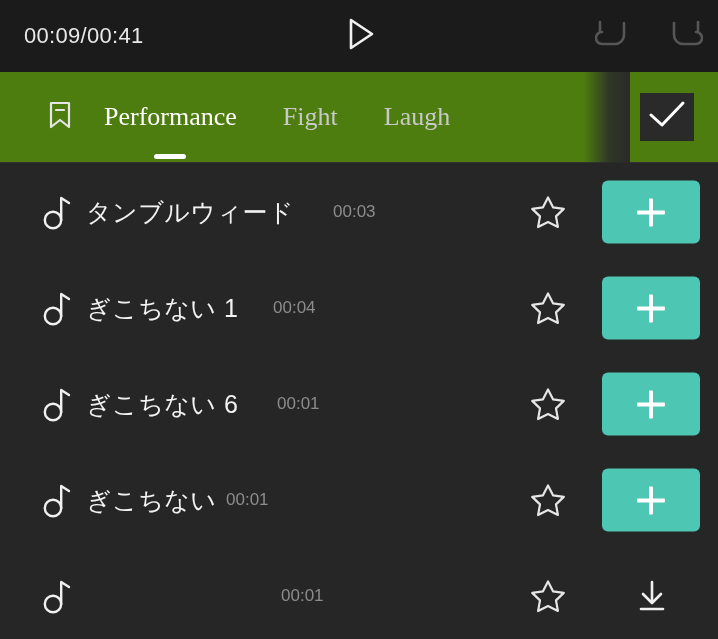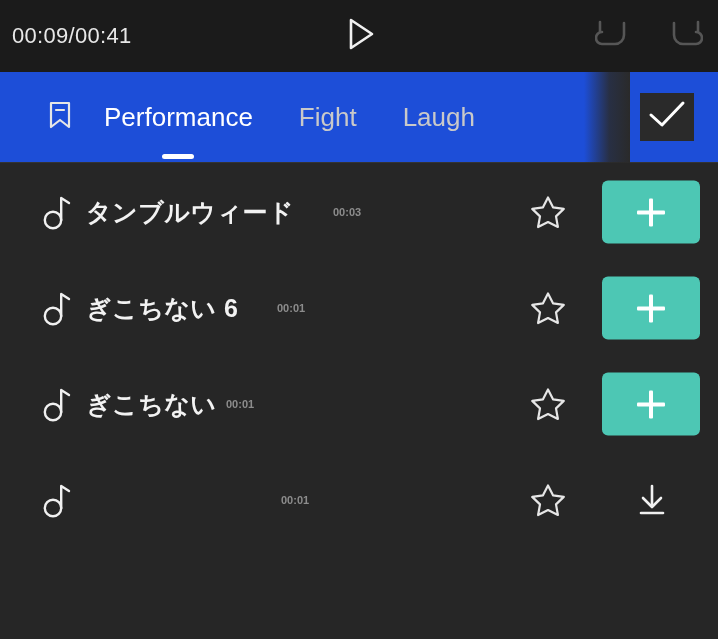--- a/index.html
+++ b/index.html
@@ -24,21 +24,21 @@
     position: absolute;
     left: 0; top: 0;
     width: 718px;
     height: 72px;
     background: #1b1b1b;
     display: flex;
     align-items: center;
   }
   .time-label {
     position: absolute;
-    left: 12px;
+    left: 24px;
     top: 50%;
     transform: translateY(-50%);
     color: #e8e8e8;
     font-size: 22px;
     letter-spacing: 0.3px;
     white-space: nowrap;
   }
   .play-btn {
     position: absolute;
     left: 339px;
@@ -72,23 +72,24 @@
     align-items: center;
     justify-content: center;
   }
 
   
   .tabbar {
     position: absolute;
     left: 0; top: 72px;
     width: 718px;
     height: 91px;
-    background: #1d4ed8;
+    background: #4d7c0f;
     box-sizing: border-box;
     border-bottom: 1px solid #333333;
+    font-family: Liberation Serif, serif;
   }
   .bookmark-btn {
     position: absolute;
     left: 40px;
     top: 50%;
     transform: translateY(-50%);
     width: 40px;
     height: 40px;
     display: flex;
     align-items: center;
@@ -174,21 +175,20 @@
     left: 0; top: 164px;
     width: 718px;
     height: 475px;
     background: #262626;
     overflow: hidden;
   }
   .row {
     position: relative;
     height: 96px;
     width: 718px;
-    font-weight: bold;
   }
   .row-note {
     position: absolute;
     left: 40px;
     top: 50%;
     transform: translateY(-50%);
     width: 34px;
     height: 38px;
     display: flex;
     align-items: center;
@@ -202,21 +202,21 @@
     color: #f2f2f2;
     font-size: 25px;
     letter-spacing: 0.5px;
     white-space: nowrap;
   }
   .row-duration {
     position: absolute;
     top: 50%;
     transform: translateY(-50%);
     color: #8c8c8c;
-    font-size: 11px;
+    font-size: 17px;
     white-space: nowrap;
   }
   .row-star {
     position: absolute;
     left: 525px;
     top: 50%;
     transform: translateY(-50%);
     width: 46px;
     height: 46px;
     display: flex;
@@ -364,28 +364,47 @@
         <svg width="38" height="38" viewBox="0 0 38 38">
           <path d="M19 4.5 L24 14.3 L34.8 15.9 L27 23.4 L28.9 34 L19 29 L9.1 34 L11 23.4 L3.2 15.9 L14 14.3 Z" fill="none" stroke="#e6e6e6" stroke-width="2.2" stroke-linejoin="round"></path>
         </svg>
       </span>
       <button class="row-add">
         <span class="plus-h"></span>
         <span class="plus-v"></span>
       </button>
     </div>
 
-
     <div class="row">
       <span class="row-note">
         <svg width="30" height="36" viewBox="0 0 30 36">
           <circle cx="11" cy="26" r="8.2" fill="none" stroke="#f0f0f0" stroke-width="2.4"></circle>
           <path d="M19.2 26 L19.2 4 L27 9" fill="none" stroke="#f0f0f0" stroke-width="2.4" stroke-linecap="round" stroke-linejoin="round"></path>
         </svg>
       </span>
+      <span class="row-title">ぎこちない 1</span>
+      <span class="row-duration" style="left:273px">00:04</span>
+      <span class="row-star">
+        <svg width="38" height="38" viewBox="0 0 38 38">
+          <path d="M19 4.5 L24 14.3 L34.8 15.9 L27 23.4 L28.9 34 L19 29 L9.1 34 L11 23.4 L3.2 15.9 L14 14.3 Z" fill="none" stroke="#e6e6e6" stroke-width="2.2" stroke-linejoin="round"></path>
+        </svg>
+      </span>
+      <button class="row-add">
+        <span class="plus-h"></span>
+        <span class="plus-v"></span>
+      </button>
+    </div>
+
+    <div class="row">
+      <span class="row-note">
+        <svg width="30" height="36" viewBox="0 0 30 36">
+          <circle cx="11" cy="26" r="8.2" fill="none" stroke="#f0f0f0" stroke-width="2.4"></circle>
+          <path d="M19.2 26 L19.2 4 L27 9" fill="none" stroke="#f0f0f0" stroke-width="2.4" stroke-linecap="round" stroke-linejoin="round"></path>
+        </svg>
+      </span>
       <span class="row-title">ぎこちない 6</span>
       <span class="row-duration" style="left:277px">00:01</span>
       <span class="row-star">
         <svg width="38" height="38" viewBox="0 0 38 38">
           <path d="M19 4.5 L24 14.3 L34.8 15.9 L27 23.4 L28.9 34 L19 29 L9.1 34 L11 23.4 L3.2 15.9 L14 14.3 Z" fill="none" stroke="#e6e6e6" stroke-width="2.2" stroke-linejoin="round"></path>
         </svg>
       </span>
       <button class="row-add">
         <span class="plus-h"></span>
         <span class="plus-v"></span>

